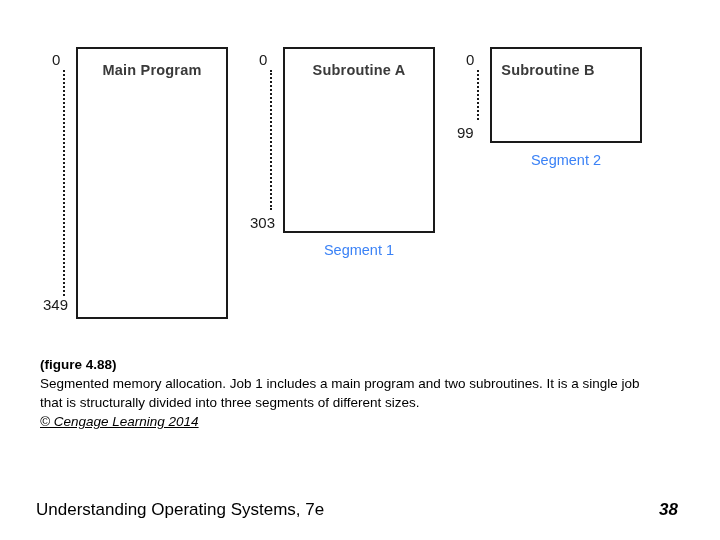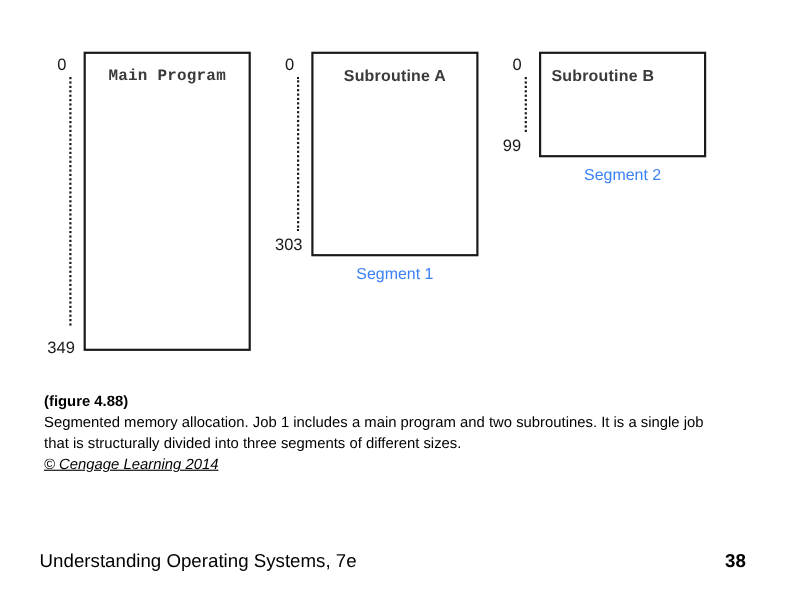--- a/index.html
+++ b/index.html
@@ -100,34 +100,35 @@
     font-size: 17px;
     color: #000000;
   }
   .footer-page {
     position: absolute;
     right: 42px;
     top: 500px;
     font-size: 17px;
     font-weight: bold;
     color: #000000;
+    font-style: italic;
   }
 </style>
 </head>
 <body>
 
 <div class="slide">
 
   <div class="diagram">
 
     <div class="seg-box" style="left:76px; top:47px; width:152px; height:272px;"></div>
-    <div class="seg-title" style="left:76px; top:62px; width:152px;font-family:Liberation Mono, monospace;">Main Program</div>
+    <div class="seg-title" style="left:76px; top:62px; width:152px;">Main Program</div>
     <div class="addr" style="left:52px; top:51px;">0</div>
     <div class="dots" style="left:63px; top:70px; height:226px;"></div>
-    <div class="addr" style="left:43px; top:308px;">349</div>
+    <div class="addr" style="left:43px; top:296px;">349</div>
 
     <div class="seg-box" style="left:283px; top:47px; width:152px; height:186px;"></div>
     <div class="seg-title" style="left:283px; top:62px; width:152px;">Subroutine A</div>
     <div class="addr" style="left:259px; top:51px;">0</div>
     <div class="dots" style="left:270px; top:70px; height:140px;"></div>
     <div class="addr" style="left:250px; top:214px;">303</div>
     <div class="seg-label" style="left:283px; top:242px; width:152px;">Segment 1</div>
 
     <div class="seg-box" style="left:490px; top:47px; width:152px; height:96px;"></div>
     <div class="seg-title" style="left:472px; top:62px; width:152px;">Subroutine B</div>

